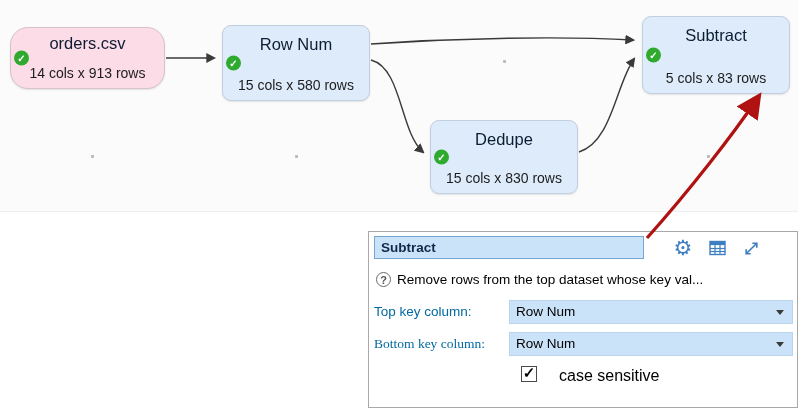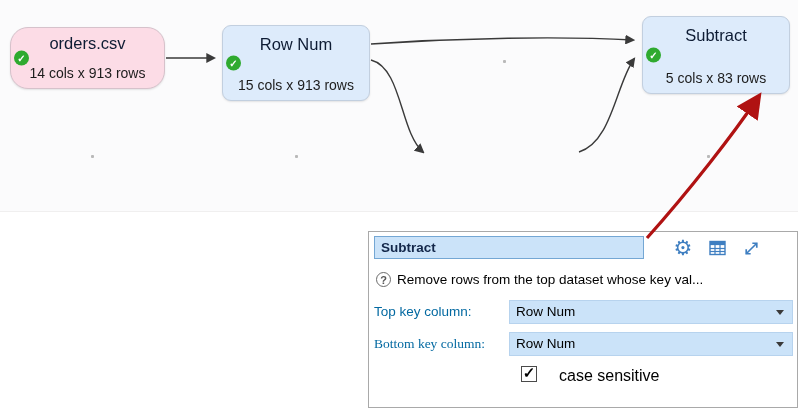--- a/index.html
+++ b/index.html
@@ -140,23 +140,28 @@
 
   <div class="node node-pink node-orders" style="left:10px;top:27px;width:155px;height:62px;">
     <span class="badge"></span>
     <div class="node-title">orders.csv</div>
     <div class="node-sub">14 cols x 913 rows</div>
   </div>
 
   <div class="node node-blue" style="left:222px;top:25px;width:148px;height:76px;">
     <span class="badge"></span>
     <div class="node-title">Row Num</div>
-    <div class="node-sub">15 cols x 913 rows</div>
-  </div>
-
+    <div class="node-sub">15 cols x 580 rows</div>
+  </div>
+
+  <div class="node node-blue" style="left:430px;top:120px;width:148px;height:74px;">
+    <span class="badge"></span>
+    <div class="node-title">Dedupe</div>
+    <div class="node-sub">15 cols x 830 rows</div>
+  </div>
 
   <div class="node node-blue" style="left:642px;top:16px;width:148px;height:78px;">
     <span class="badge"></span>
     <div class="node-title">Subtract</div>
     <div class="node-sub">5 cols x 83 rows</div>
   </div>
 </div>
 
 <div class="panel">
 

